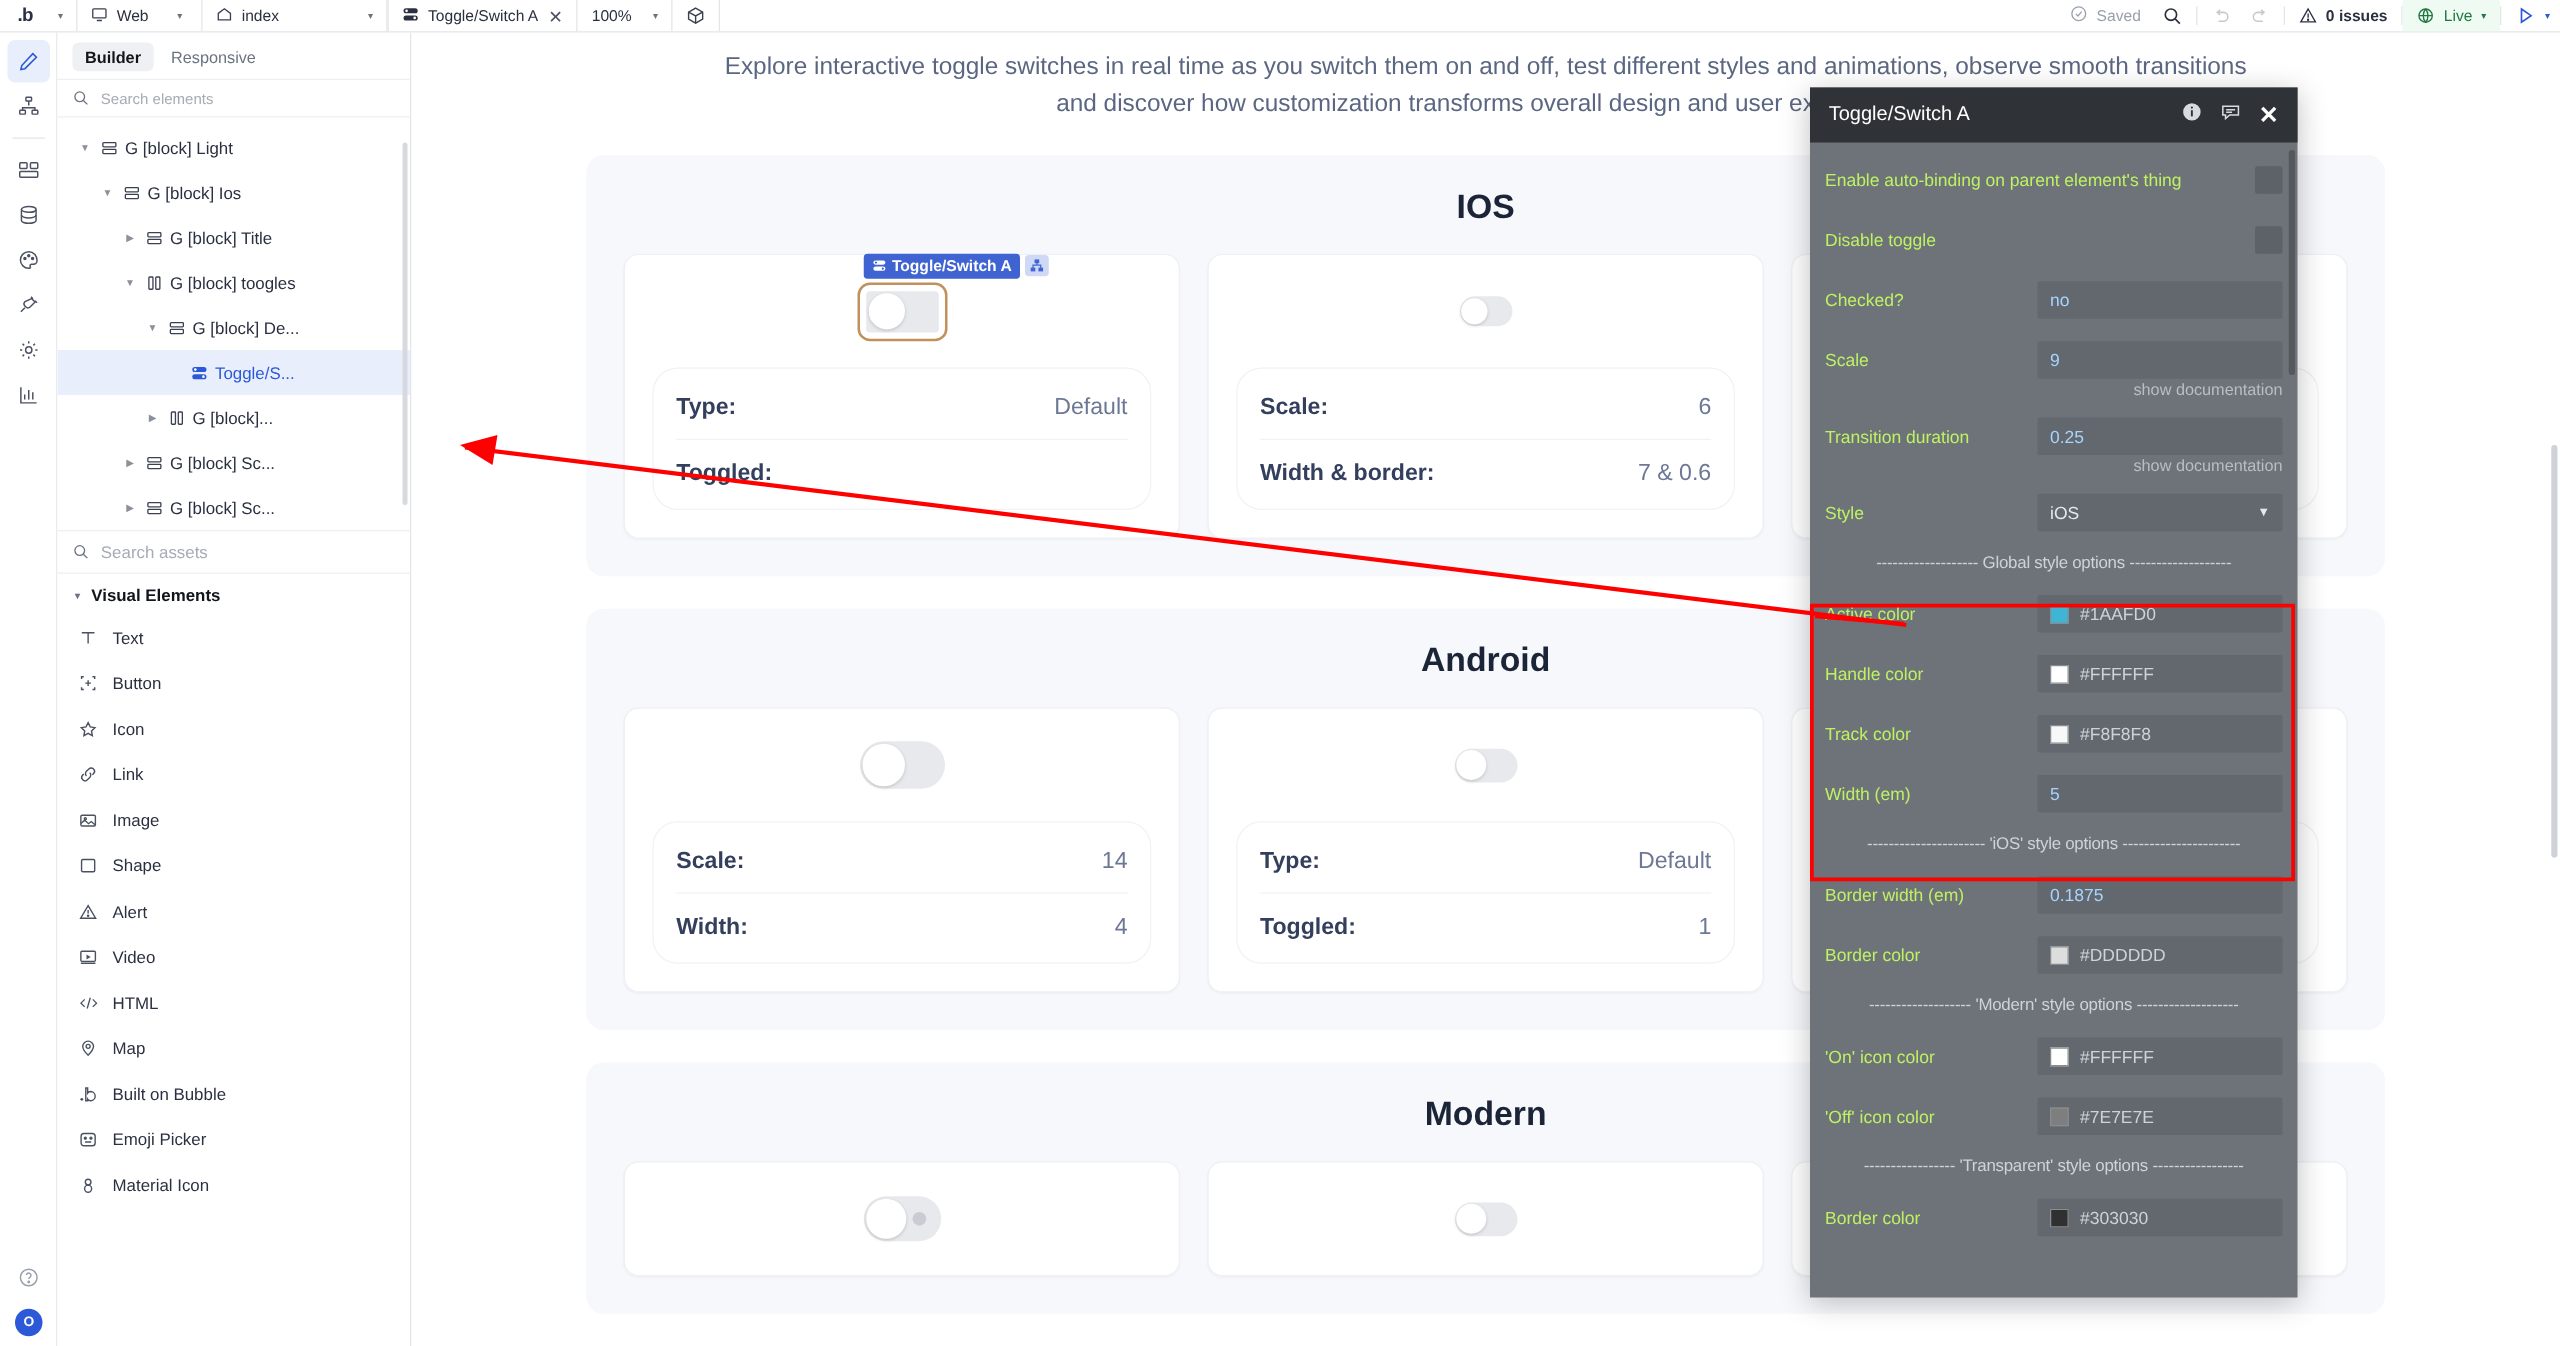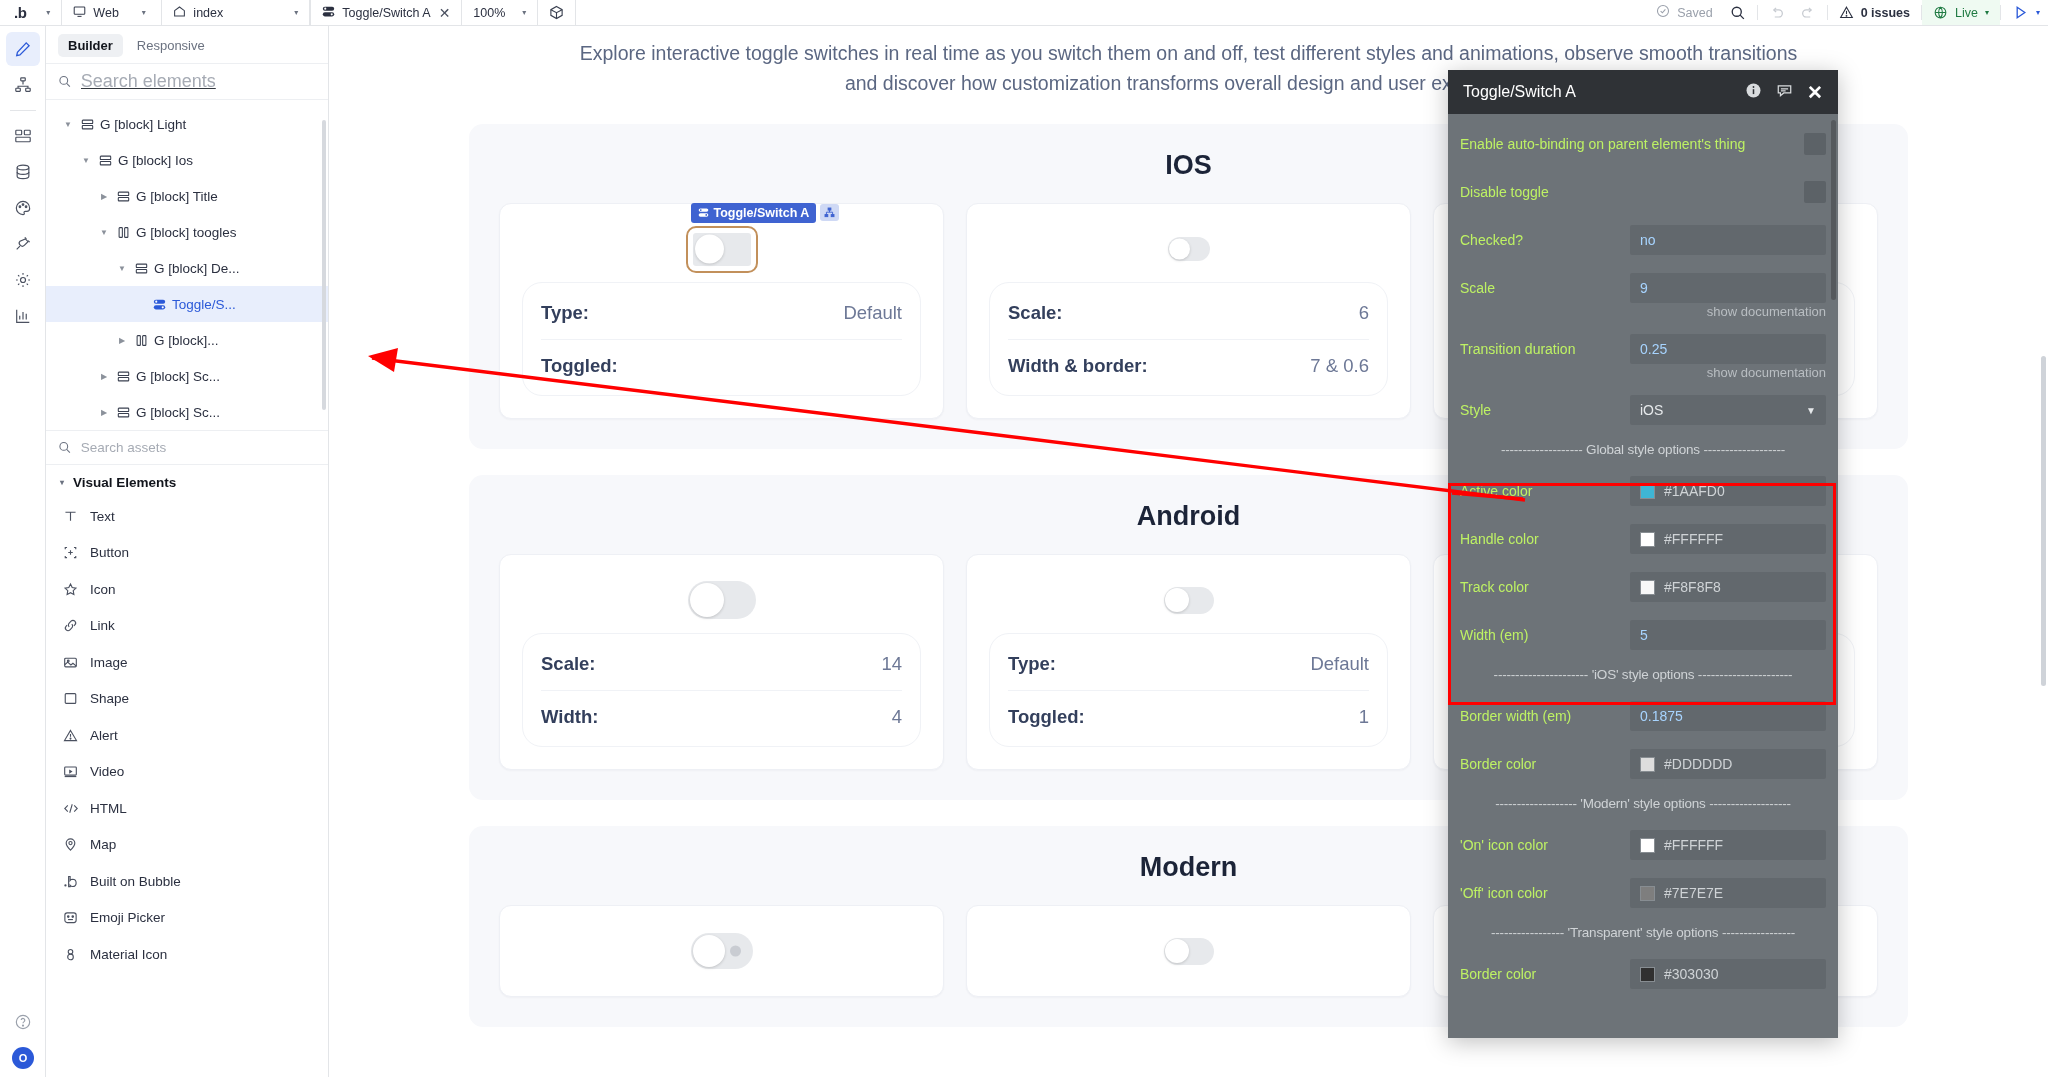--- a/index.html
+++ b/index.html
@@ -69,22 +69,22 @@
   }
   .lp-tabs { display:flex; gap:4px; padding:8px 10px 6px 12px; }
   .lp-tab { font-size:13px; padding:4px 10px; border-radius:5px; color:#6b7280; }
   .lp-tab.active { background:#eef0f3; color:#12151c; font-weight:700; }
   .lp-search {
     display:flex;align-items:center;gap:9px;
     padding:7px 12px; border-top:1px solid #edeff2; border-bottom:1px solid #edeff2;
     color:#9aa0ab;
   }
   .lp-search input {
-    border:none;outline:none;font-size:18px;font-family:inherit;
-    color:#33383f;width:100%;background:transparent;text-decoration:underline;
+    border:none;outline:none;font-size:12px;font-family:inherit;
+    color:#33383f;width:100%;background:transparent;
   }
   .lp-search input::placeholder{ color:#a6abb4; }
   .tree { flex:0 0 auto; padding:6px 0 10px; position:relative; overflow:hidden; height:330px;}
   .trow {
     display:flex;align-items:center;gap:6px;height:36px;
     font-size:13.5px;color:#2b3040;white-space:nowrap;padding-right:8px;
   }
   .trow.sel { background:#e8eefc; color:#2b59d8; font-weight:400;}
   .tarrow { width:12px;text-align:center;font-size:8px;color:#8b919b;flex:0 0 12px; }
   .tarrow.blank{ visibility:hidden;}
@@ -131,21 +131,21 @@
   }
   .section-title { text-align:center;font-size:27px;font-weight:700;color:#1c2438;margin-bottom:22px;}
   .cards { display:flex; gap:22px; }
   .card {
     flex:1; background:#fff; border:1px solid #eef0f5; border-radius:12px;
     padding:22px 22px 22px; min-width:0;
     box-shadow:0 1px 2px rgba(20,30,60,.035);
   }
   .card-sw { display:flex; justify-content:center; height:46px; align-items:center; }
   .kv {
-    border:1px solid #f0f2f6; border-radius:20px; padding:4px 18px; margin-top:10px;
+    border:1px solid #f0f2f6; border-radius:20px; padding:4px 18px; margin-top:22px;
   }
   .kvrow { display:flex;justify-content:space-between;align-items:center;height:52px;font-size:18.5px; }
   .kvrow + .kvrow { border-top:1px solid #f0f2f6; }
   .kvk { font-weight:700; color:#333f5c; }
   .kvv { color:#6d7896; }
 
   
   .sw { position:relative; border-radius:999px; background:#e7e9ec; }
   .sw .knob { position:absolute; top:50%; transform:translateY(-50%);
     background:#fff; border-radius:50%; box-shadow:0 1px 3px rgba(0,0,0,.17); }

